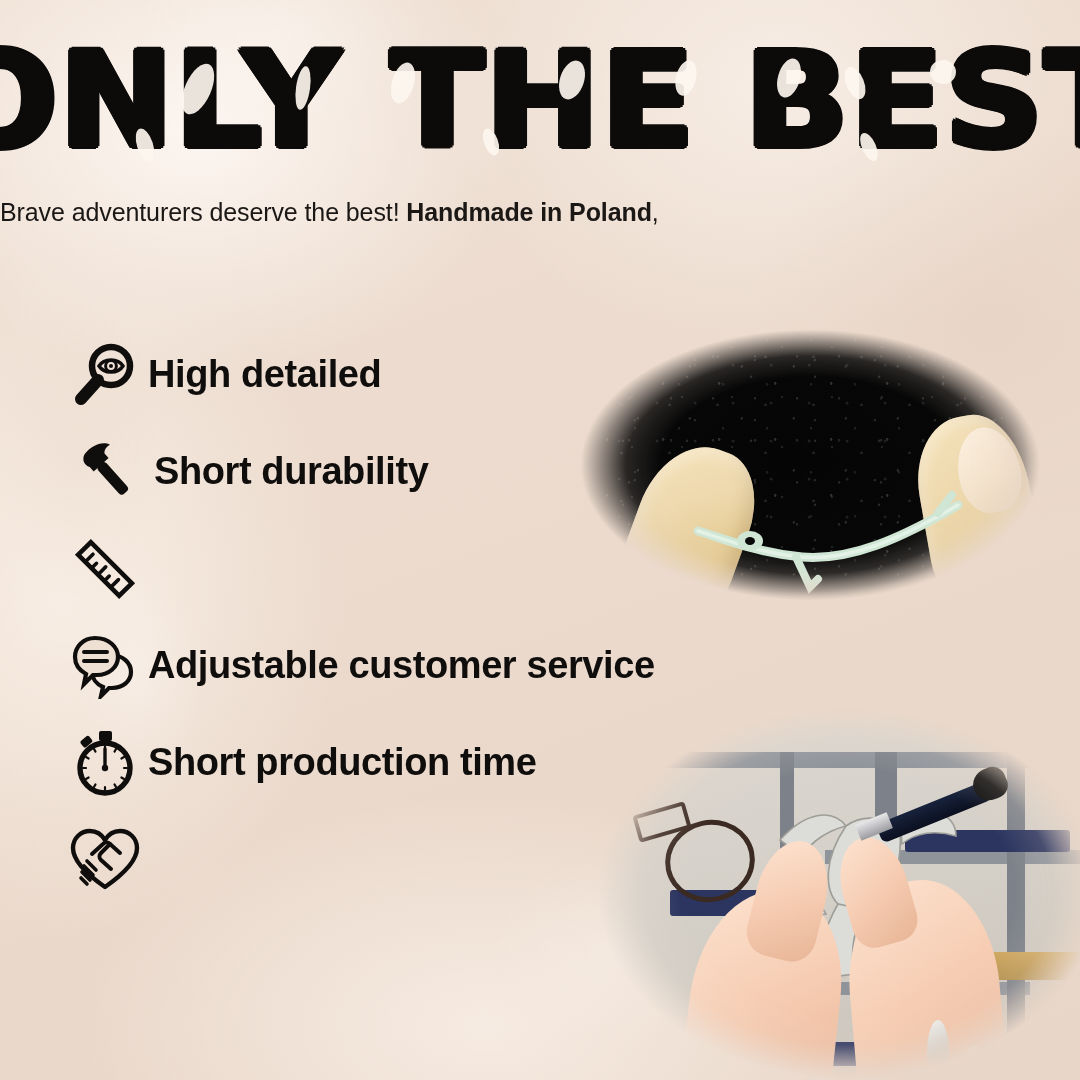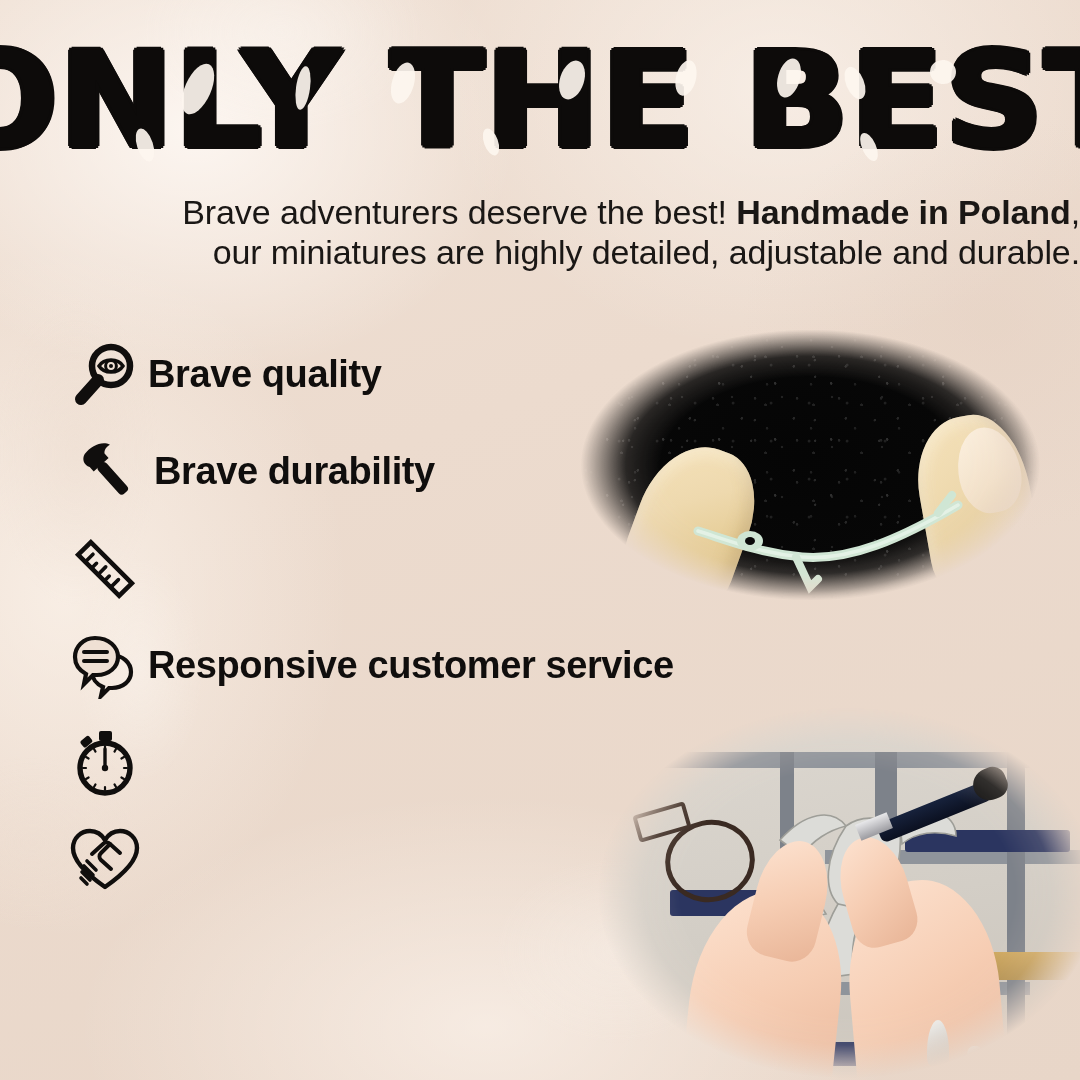--- a/index.html
+++ b/index.html
@@ -72,22 +72,22 @@
     border-radius: 50%;
     opacity: .92;
     z-index: 7;
   }
 
   
   .subtitle {
     position: absolute;
     top: 192px;
     left: 0; right: 0;
-    text-align: right;
-    font-size: 34px;
+    text-align: left;
+    font-size: 25px;
     line-height: 40px;
     color: #1a1715;
     letter-spacing: -0.1px;
     z-index: 6;
   }
   .subtitle b { font-weight: 700; }
 
   
   .features {
     position: absolute;
@@ -309,49 +309,48 @@
   <div class="gloss" style="left:676px; top:60px;  width:20px; height:36px; transform:rotate(14deg);"></div>
   <div class="gloss" style="left:778px; top:58px;  width:22px; height:40px; transform:rotate(16deg);"></div>
   <div class="gloss" style="left:846px; top:66px;  width:18px; height:34px; transform:rotate(-22deg);"></div>
   <div class="gloss" style="left:862px; top:132px; width:14px; height:30px; transform:rotate(-24deg);"></div>
   <div class="gloss" style="left:930px; top:60px;  width:26px; height:24px; transform:rotate(6deg);"></div>
 
   <div class="subtitle">
     <div>
       <span>Brave adventurers deserve the best! </span><b>Handmade in Poland</b><span>,</span>
     </div>
-    <div>our miniatures are highly detailed, adjustable and durable.</div>
   </div>
 
   <div class="features">
 
     <div class="feature">
       <span class="feature-icon">
         <svg width="66" height="66" viewBox="0 0 66 66">
           <circle cx="39" cy="24" r="19" fill="none" stroke="#100e0d" stroke-width="6.5"></circle>
           <path d="M26 38 L 9 57" stroke="#100e0d" stroke-width="12" stroke-linecap="round"></path>
           <path d="M27 24 C 32 16, 46 16, 51 24 C 46 32, 32 32, 27 24 Z" fill="none" stroke="#100e0d" stroke-width="3.4"></path>
           <circle cx="39" cy="24" r="5.4" fill="none" stroke="#100e0d" stroke-width="3"></circle>
           <circle cx="39" cy="24" r="2" fill="#100e0d"></circle>
         </svg>
       </span>
-      <span class="feature-label">Brave quality</span>
+      <span class="feature-label">High detailed</span>
     </div>
 
     <div class="feature">
       <span class="feature-icon">
         <svg width="66" height="66" viewBox="0 0 66 66">
           <g transform="rotate(-42 33 33)">
             <path d="M30 6 C 41 4, 52 8, 55 16 C 51 15, 47 16, 45 19
                      L 45 25 L 25 25 L 25 19 C 22 14, 24 8, 30 6 Z" fill="#100e0d"></path>
             <rect x="29" y="24" width="11" height="38" rx="4" fill="#100e0d"></rect>
           </g>
         </svg>
       </span>
-      <span class="feature-label">Brave durability</span>
+      <span class="feature-label">Short durability</span>
     </div>
 
     <div class="feature">
       <span class="feature-icon">
         <svg width="66" height="66" viewBox="0 0 66 66">
           <g transform="rotate(-45 33 33)">
             <rect x="24" y="4" width="18" height="58" fill="none" stroke="#100e0d" stroke-width="4.6"></rect>
             <path d="M24 14 H 35 M24 23 H 31 M24 32 H 35 M24 41 H 31 M24 50 H 35" stroke="#100e0d" stroke-width="3.6" stroke-linecap="round"></path>
           </g>
         </svg>
@@ -362,21 +361,21 @@
       <span class="feature-icon">
         <svg width="68" height="66" viewBox="0 0 68 66">
           <path d="M40 22 C 52 22, 60 30, 60 39 C 60 48, 52 55, 41 55
                    L 38 55 L 30 63 L 32 54 C 25 51, 21 45, 21 39
                    C 21 30, 29 22, 40 22 Z" fill="none" stroke="#100e0d" stroke-width="4.2"></path>
           <path d="M24 5 C 38 5, 47 14, 47 24 C 47 34, 38 42, 26 42
                    L 22 42 L 13 51 L 15 41 C 8 37, 4 31, 4 24 C 4 14, 12 5, 24 5 Z" fill="#efe0d4" stroke="#100e0d" stroke-width="4.2"></path>
           <path d="M13 19 H 36 M13 28 H 36" stroke="#100e0d" stroke-width="4" stroke-linecap="round"></path>
         </svg>
       </span>
-      <span class="feature-label">Responsive customer service</span>
+      <span class="feature-label">Adjustable customer service</span>
     </div>
 
     <div class="feature">
       <span class="feature-icon">
         <svg width="66" height="68" viewBox="0 0 66 68">
           <rect x="27" y="2" width="13" height="10" rx="2" fill="#100e0d"></rect>
           <rect x="9" y="9" width="11" height="8" rx="2" fill="#100e0d" transform="rotate(-40 14 13)"></rect>
           <circle cx="33" cy="39" r="25" fill="none" stroke="#100e0d" stroke-width="5.4"></circle>
           <path d="M33 39 V 20" stroke="#100e0d" stroke-width="3.4" stroke-linecap="round"></path>
           <circle cx="33" cy="39" r="3.2" fill="#100e0d"></circle>
@@ -389,20 +388,21 @@
               <path d="M44 58 L 42.5 55.4"></path>
             <path d="M33 61 V 58"></path>
               <path d="M22 58 L 23.5 55.4"></path>
               <path d="M14 50 L 16.6 48.5"></path>
             <path d="M11 39 H 14"></path>
               <path d="M14 28 L 16.6 29.5"></path>
               <path d="M22 20 L 23.5 22.6"></path>
           </g>
         </svg>
       </span>
+      <span class="feature-label">Short production time</span>
     </div>
 
     <div class="feature">
       <span class="feature-icon">
         <svg width="70" height="66" viewBox="0 0 70 66">
           <path d="M35 60 C 12 44, 3 32, 3 21 C 3 11, 11 4, 20 4
                    C 27 4, 32 8, 35 13 C 38 8, 43 4, 50 4
                    C 59 4, 67 11, 67 21 C 67 32, 58 44, 35 60 Z" fill="none" stroke="#100e0d" stroke-width="4.4" stroke-linejoin="round"></path>
           <path d="M22 27 L 33 17 C 35 15, 38 15, 40 17 L 50 26" fill="none" stroke="#100e0d" stroke-width="4" stroke-linecap="round" stroke-linejoin="round"></path>
           <path d="M40 17 L 31 26 C 29 28, 29 31, 31 33 L 41 42" fill="none" stroke="#100e0d" stroke-width="4" stroke-linecap="round" stroke-linejoin="round"></path>

